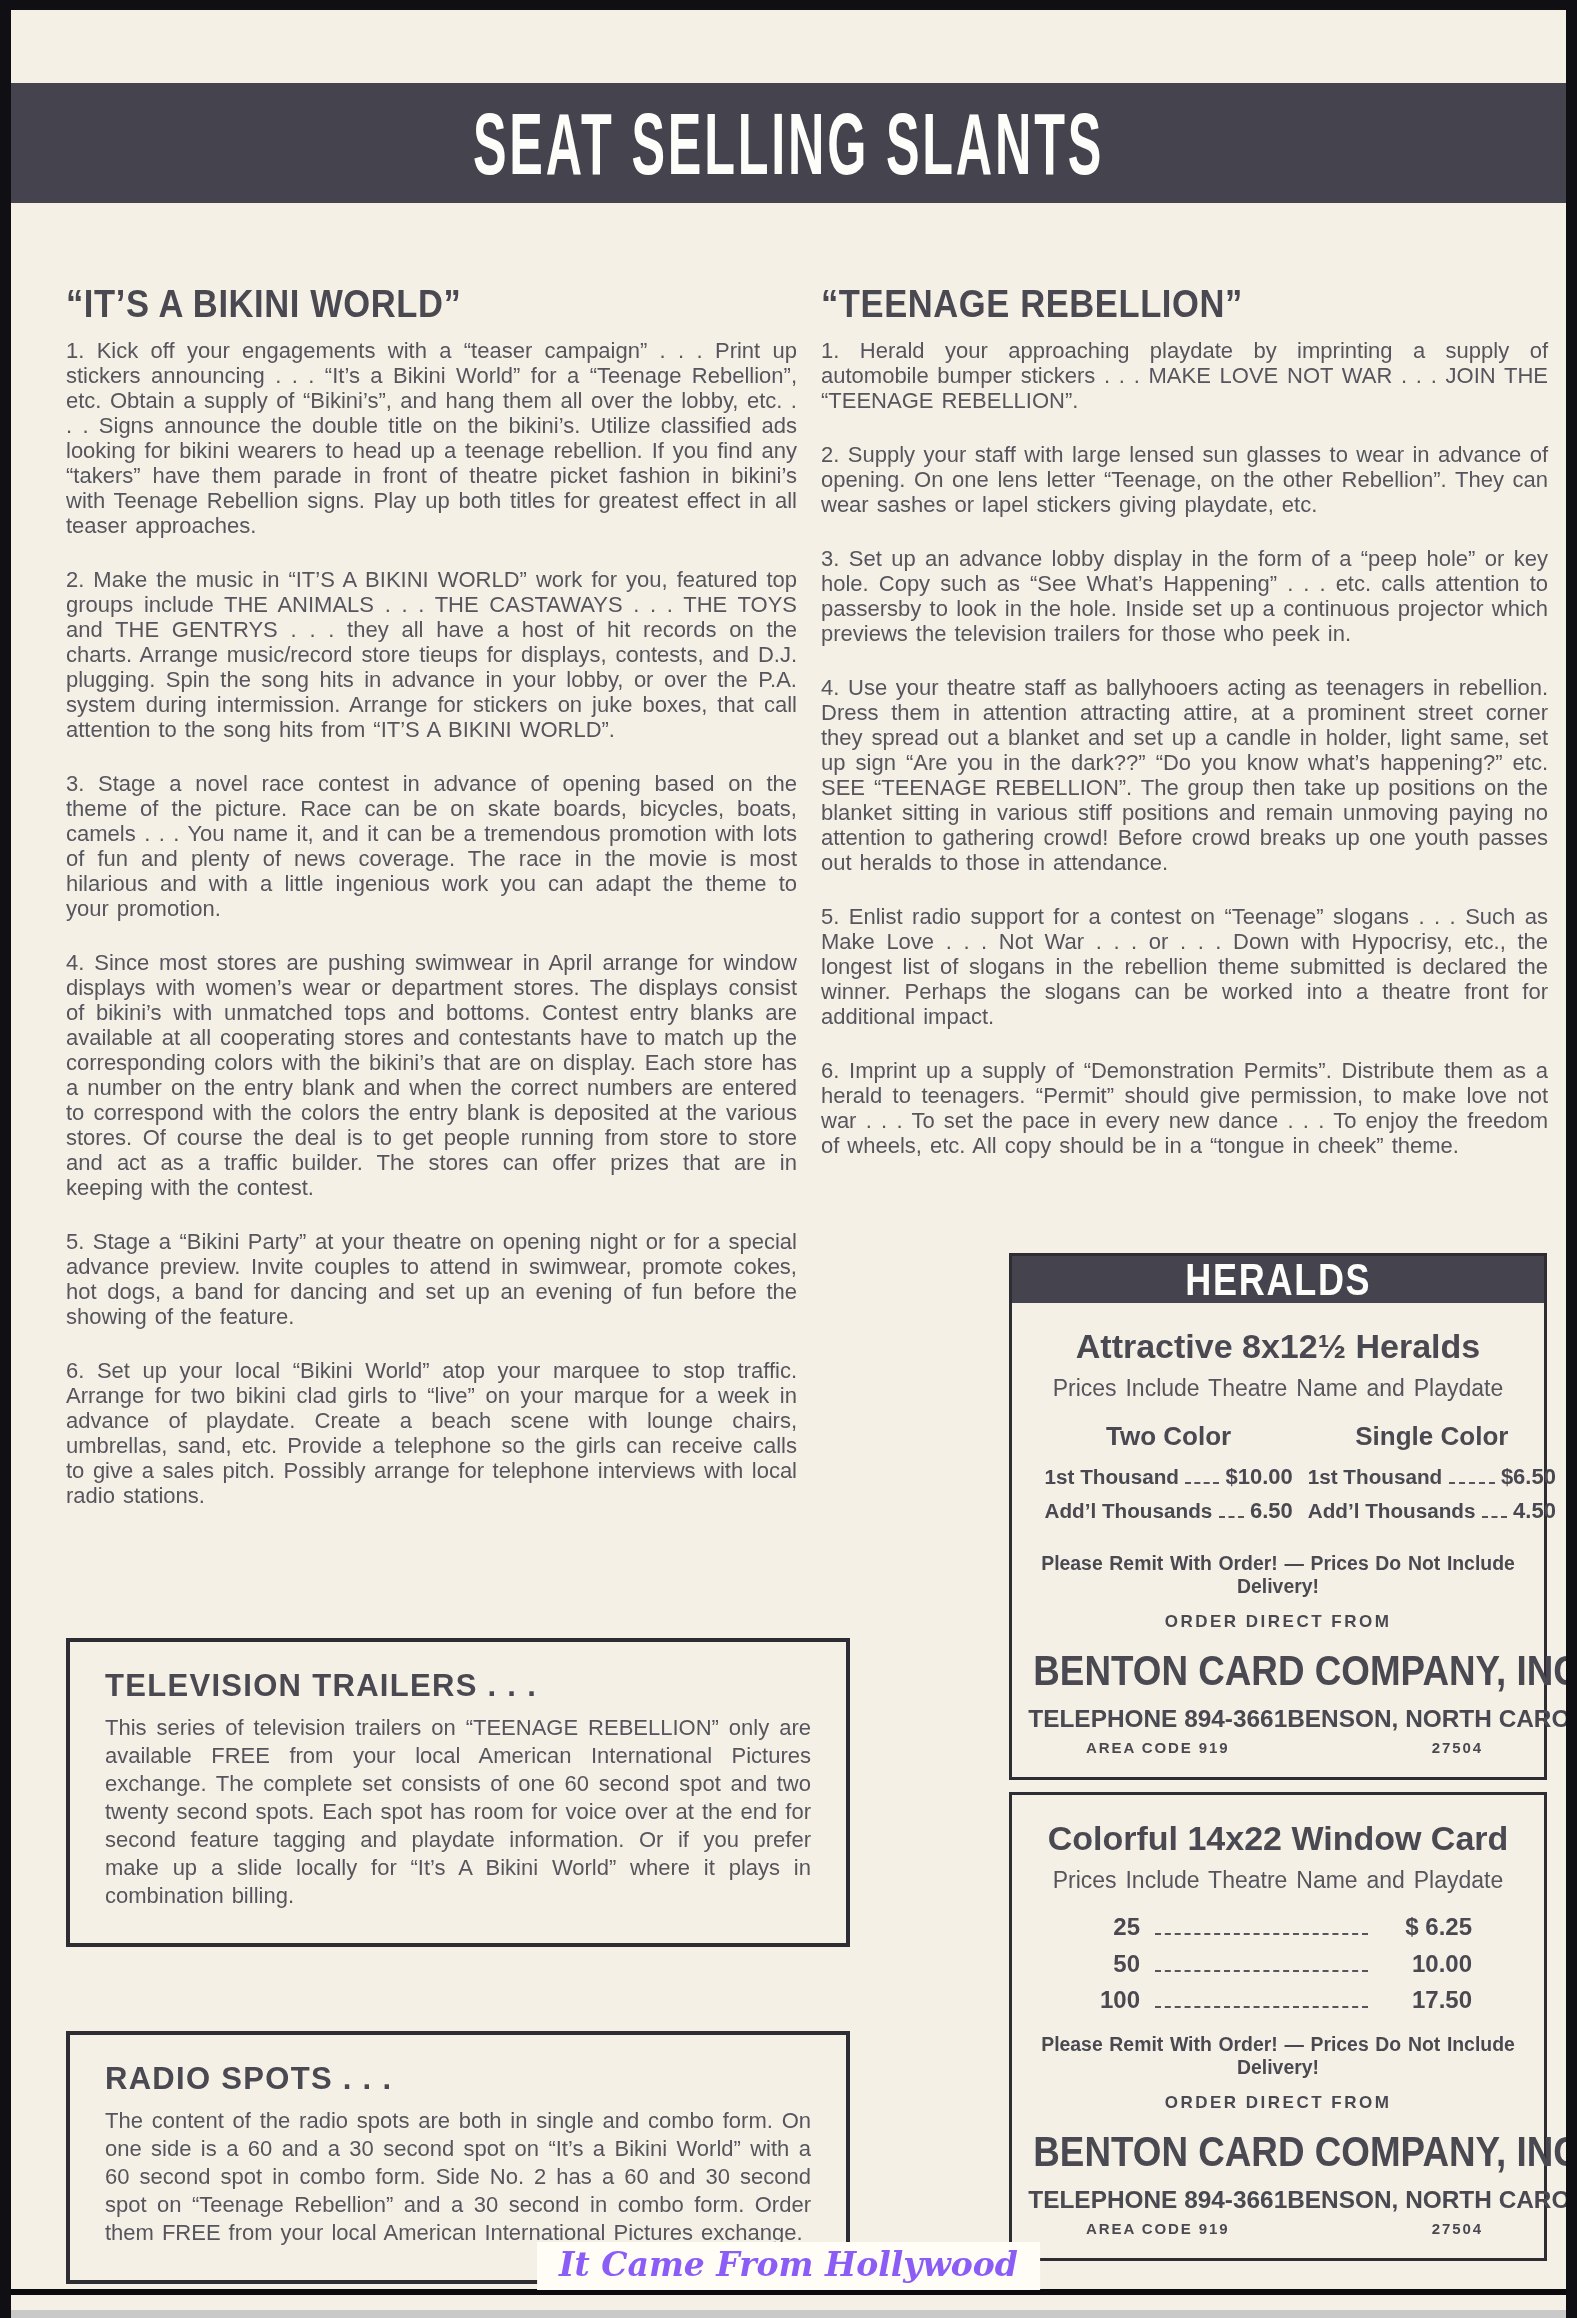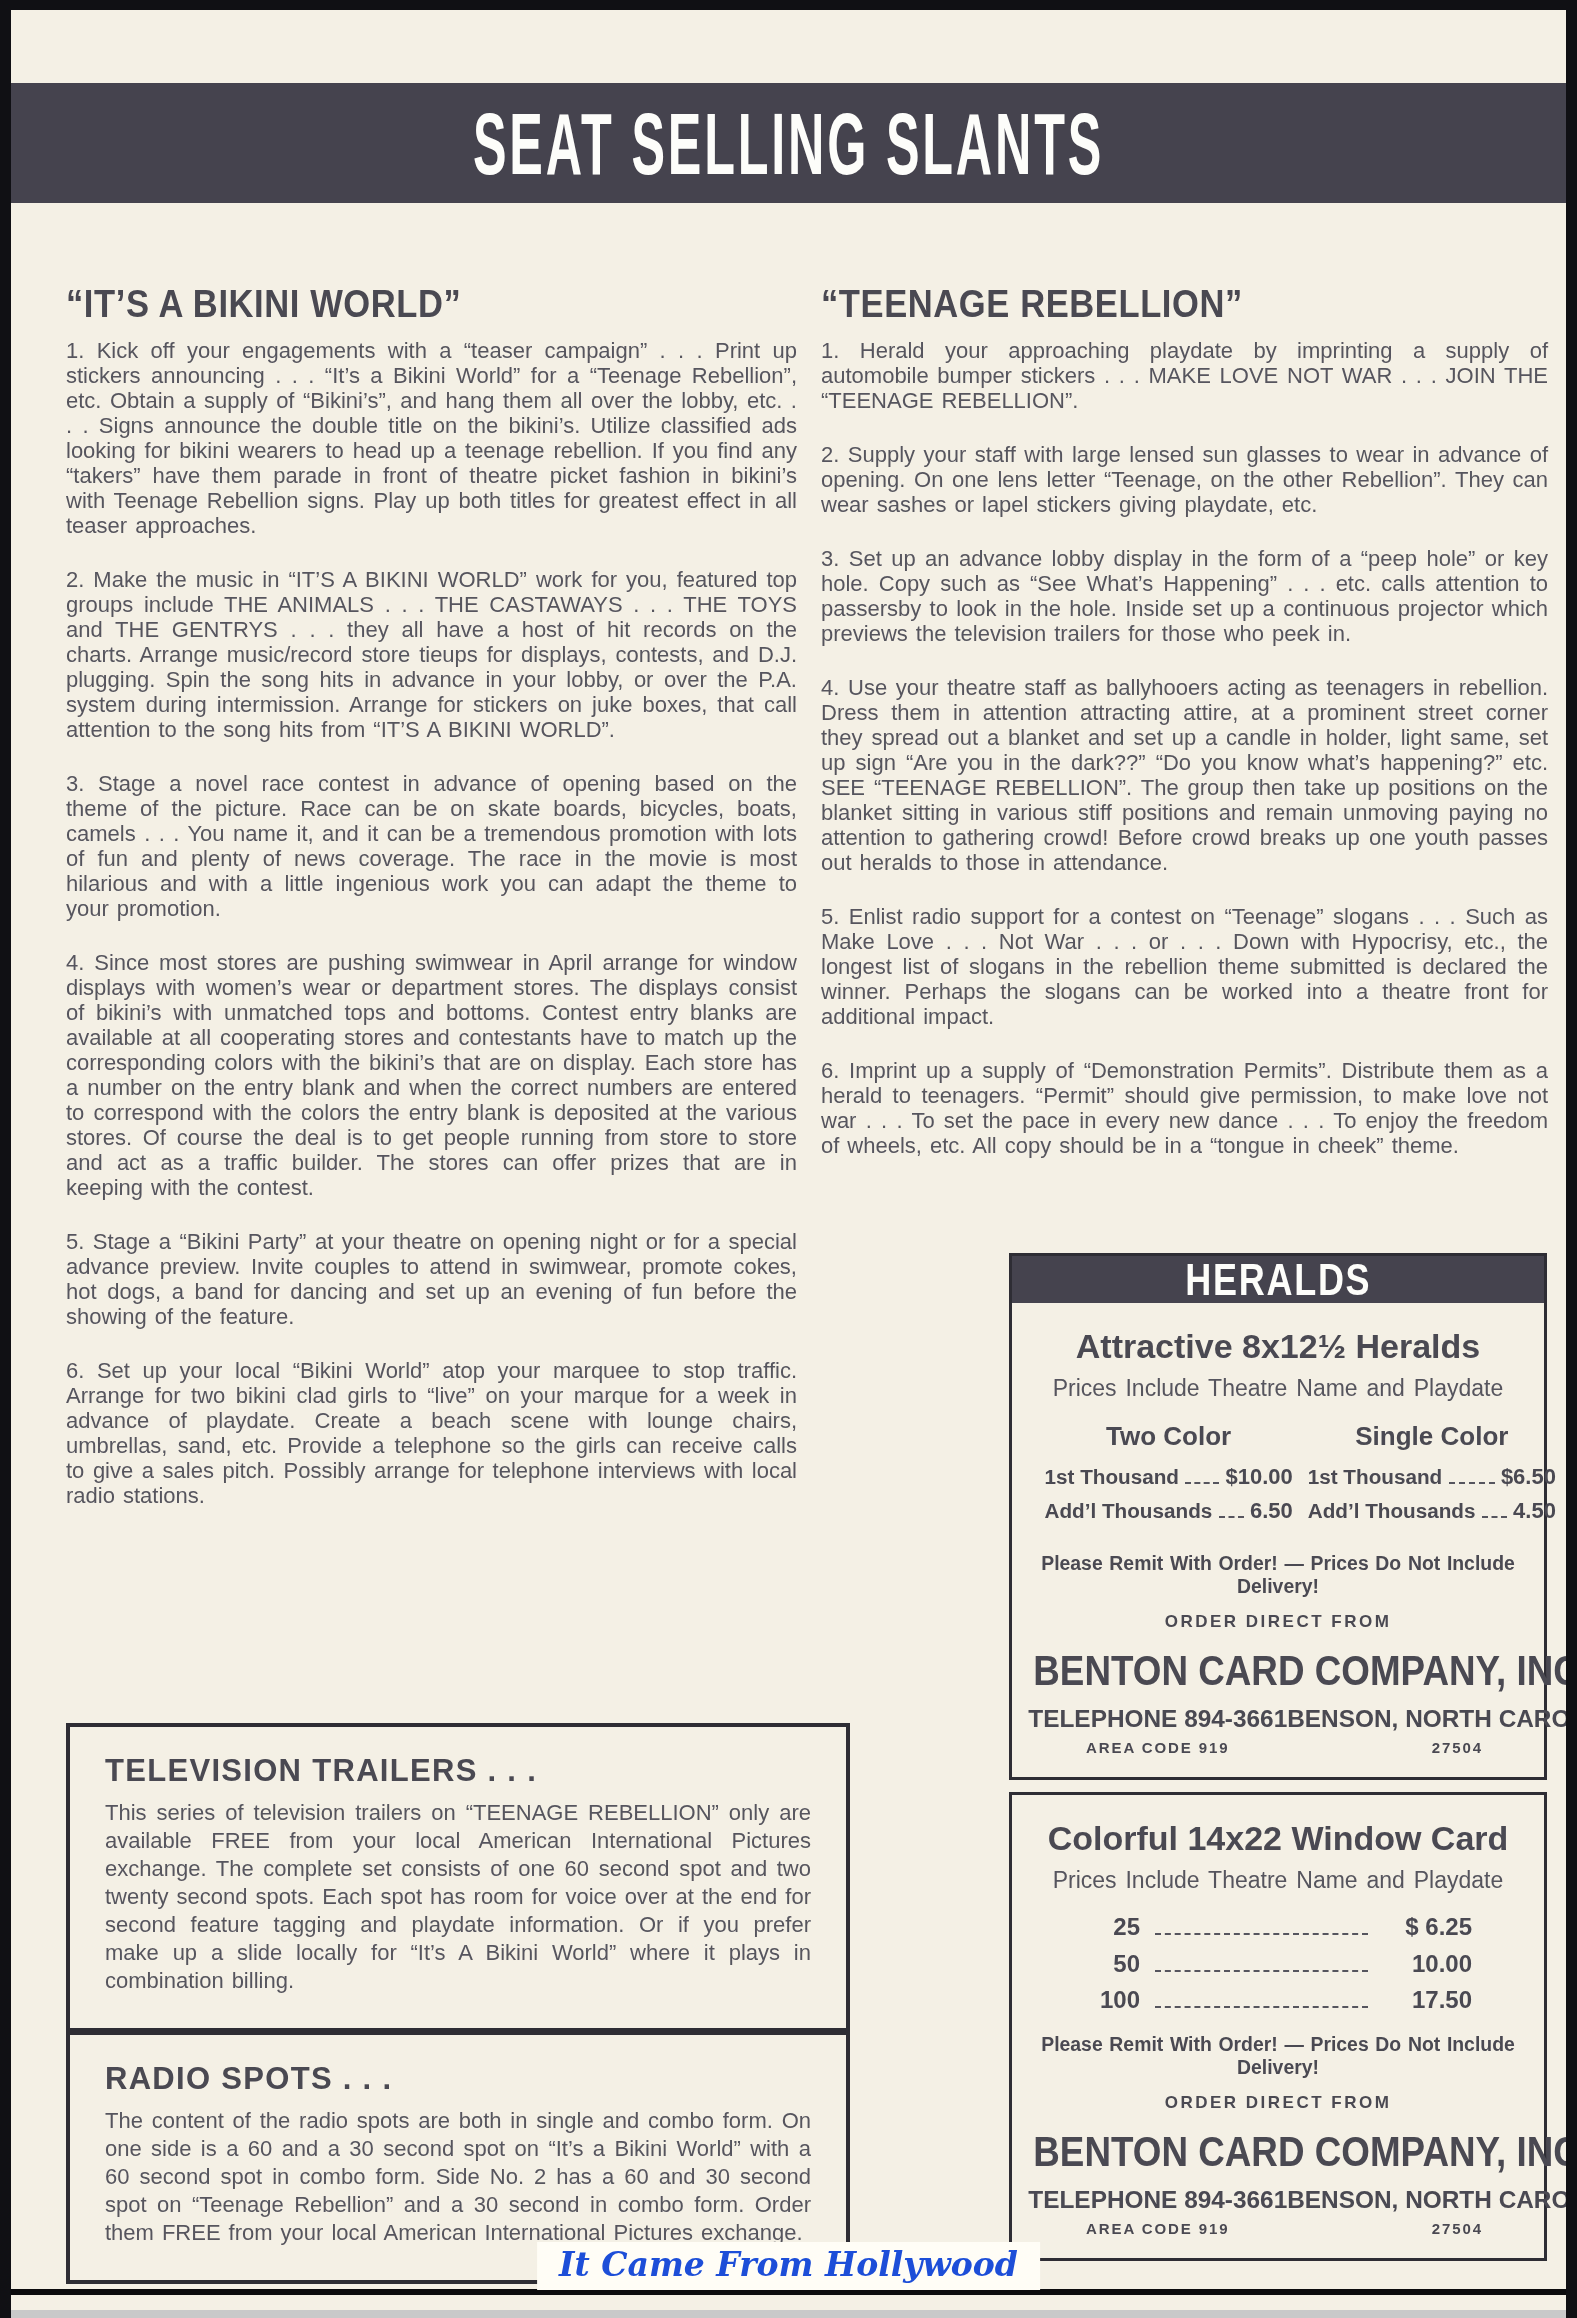--- a/index.html
+++ b/index.html
@@ -43,21 +43,21 @@
   .para{
     font-size:22px;line-height:25px;color:var(--ink);
     text-align:justify;word-spacing:1.9px;margin:0 0 29px 0;
   }
   
   .plain-box{
     position:absolute;left:55px;width:784px;box-sizing:border-box;
     border:4.4px solid #2e2d34;background:var(--page);
     padding:26px 35px 33px 35px;
   }
-  .box-tv{top:1713px;}
+  .box-tv{top:1628px;}
   .box-radio{top:1989px;margin-top:32px;}
   .plain-box-heading{
     font-size:31px;font-weight:bold;color:var(--ink-dark);
     letter-spacing:1.3px;margin:0 0 10px 0;
   }
   .plain-box-body{
     font-size:22px;line-height:28px;color:var(--ink);
     text-align:justify;word-spacing:1.9px;margin:0;
   }
   
@@ -114,21 +114,21 @@
   .contact-half{flex:1;text-align:center;}
   .contact-main{font-size:24.4px;font-weight:bold;color:var(--ink-dark);margin:0 0 6.3px 0;white-space:nowrap;}
   .contact-sub{font-size:15px;font-weight:bold;color:var(--ink-dark);letter-spacing:1.9px;margin:0;}
   
   .footer-rule{
     position:absolute;left:0;right:0;top:2279px;height:5.6px;background:#0c0c0e;
   }
   .footer-script{
     position:absolute;top:2232px;left:50%;transform:translateX(-50%);
     font-family:"DejaVu Serif", serif;font-style:italic;font-weight:bold;
-    font-size:33px;color:#1d4ed8;background:#fffdf6;
+    font-size:33px;color:#8b5cf6;background:#fffdf6;
     padding:2.5px 22.5px 6.3px 22.5px;white-space:nowrap;z-index:2;
   }
   .scan-edge{
     position:absolute;left:-11.3px;right:-11.3px;bottom:0;height:8.8px;background:#c9c9c9;z-index:3;
   }
 </style>
 </head>
 <body>
 
 <div class="page">

